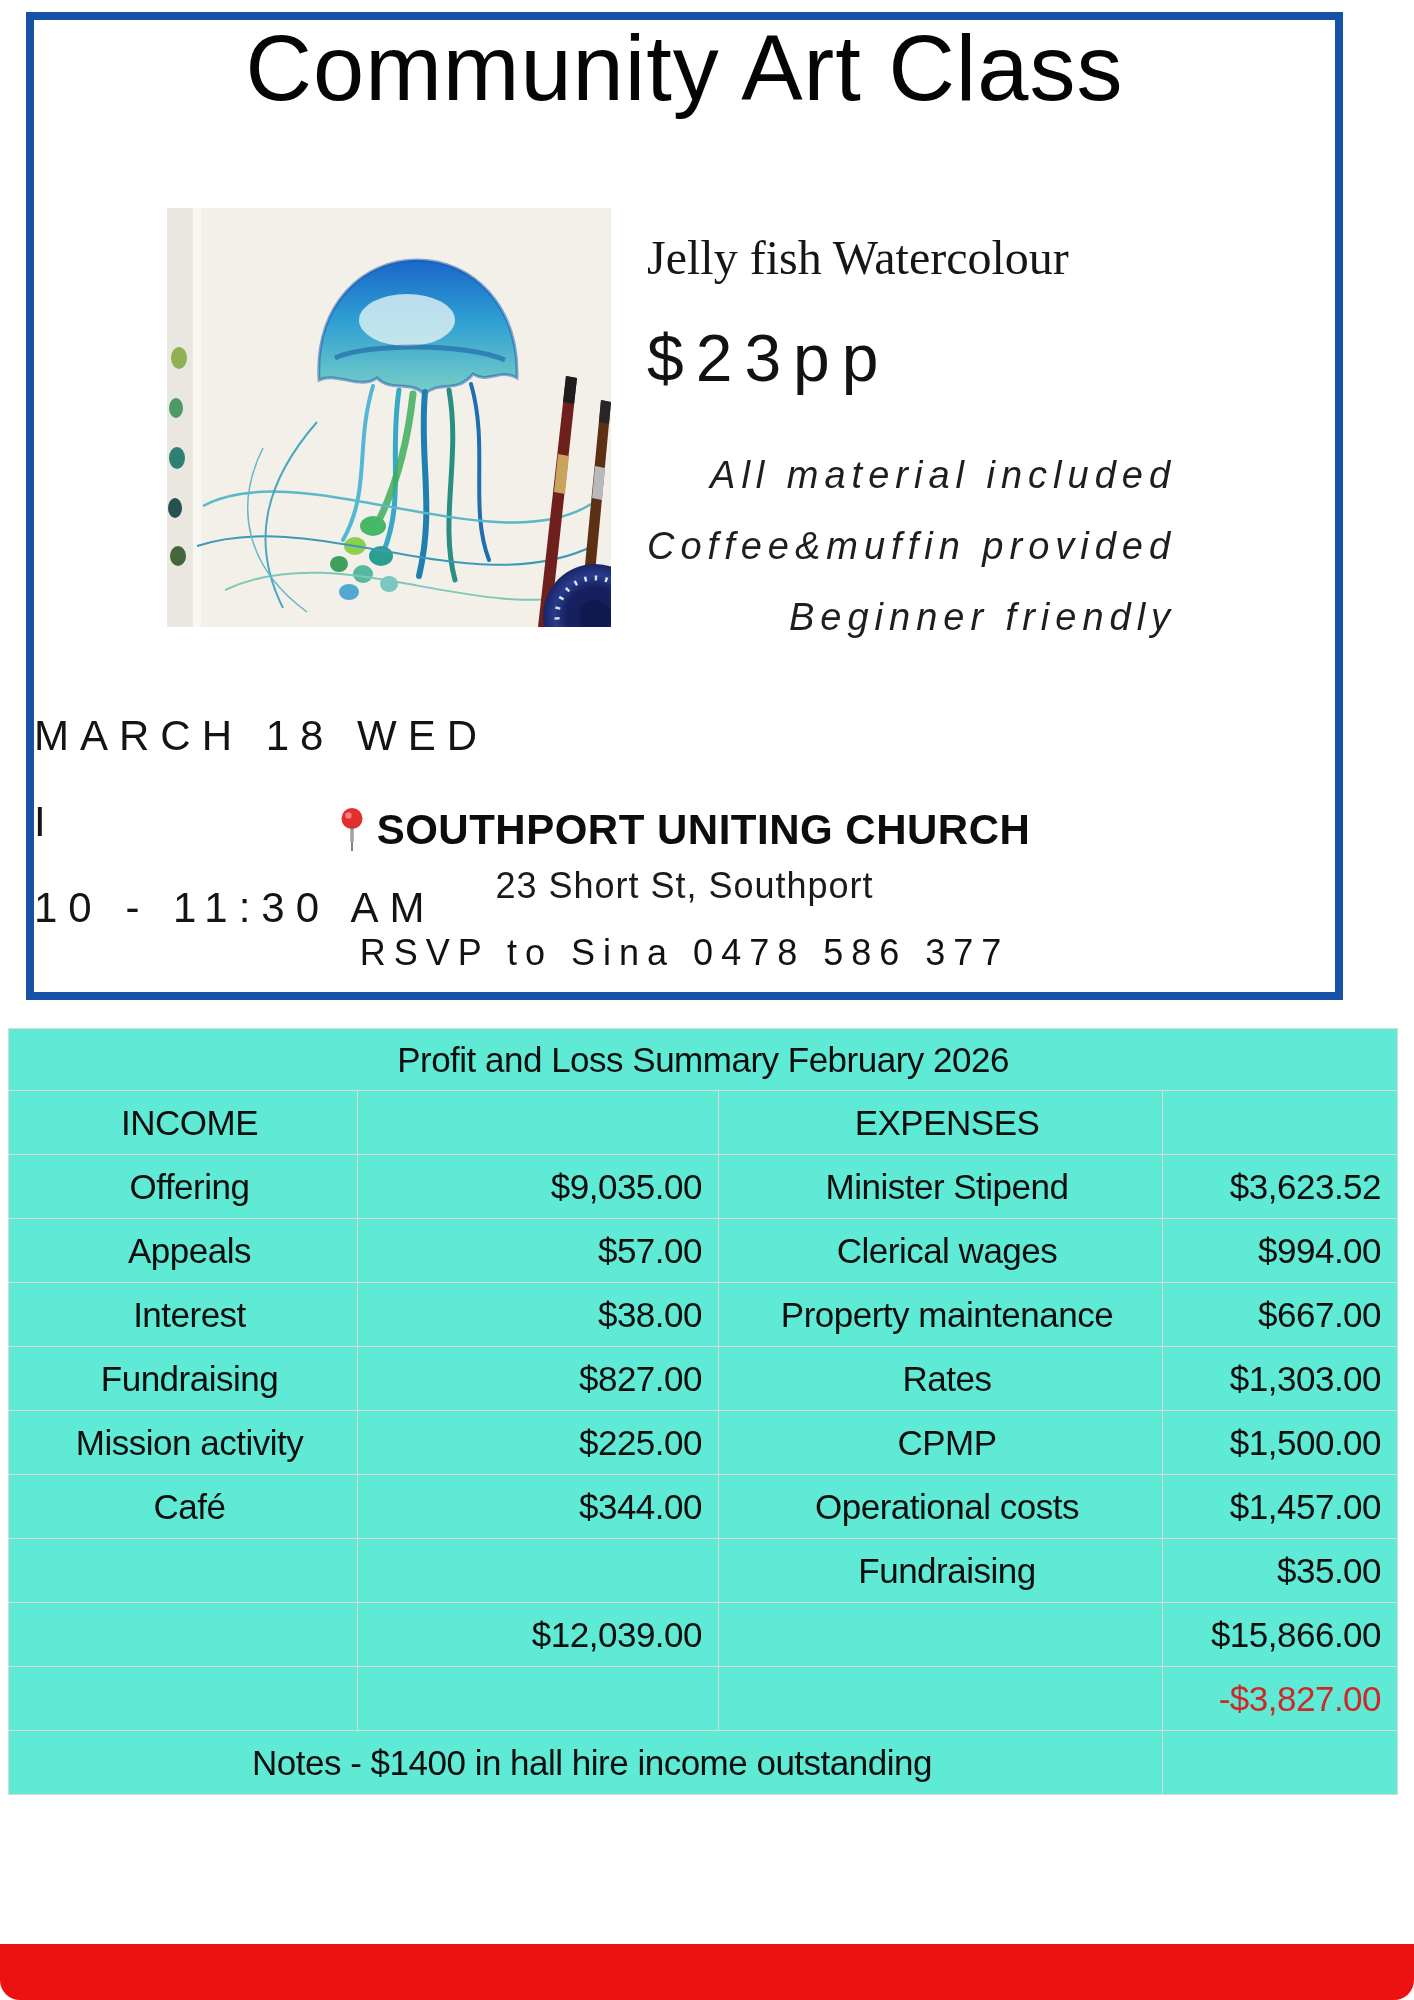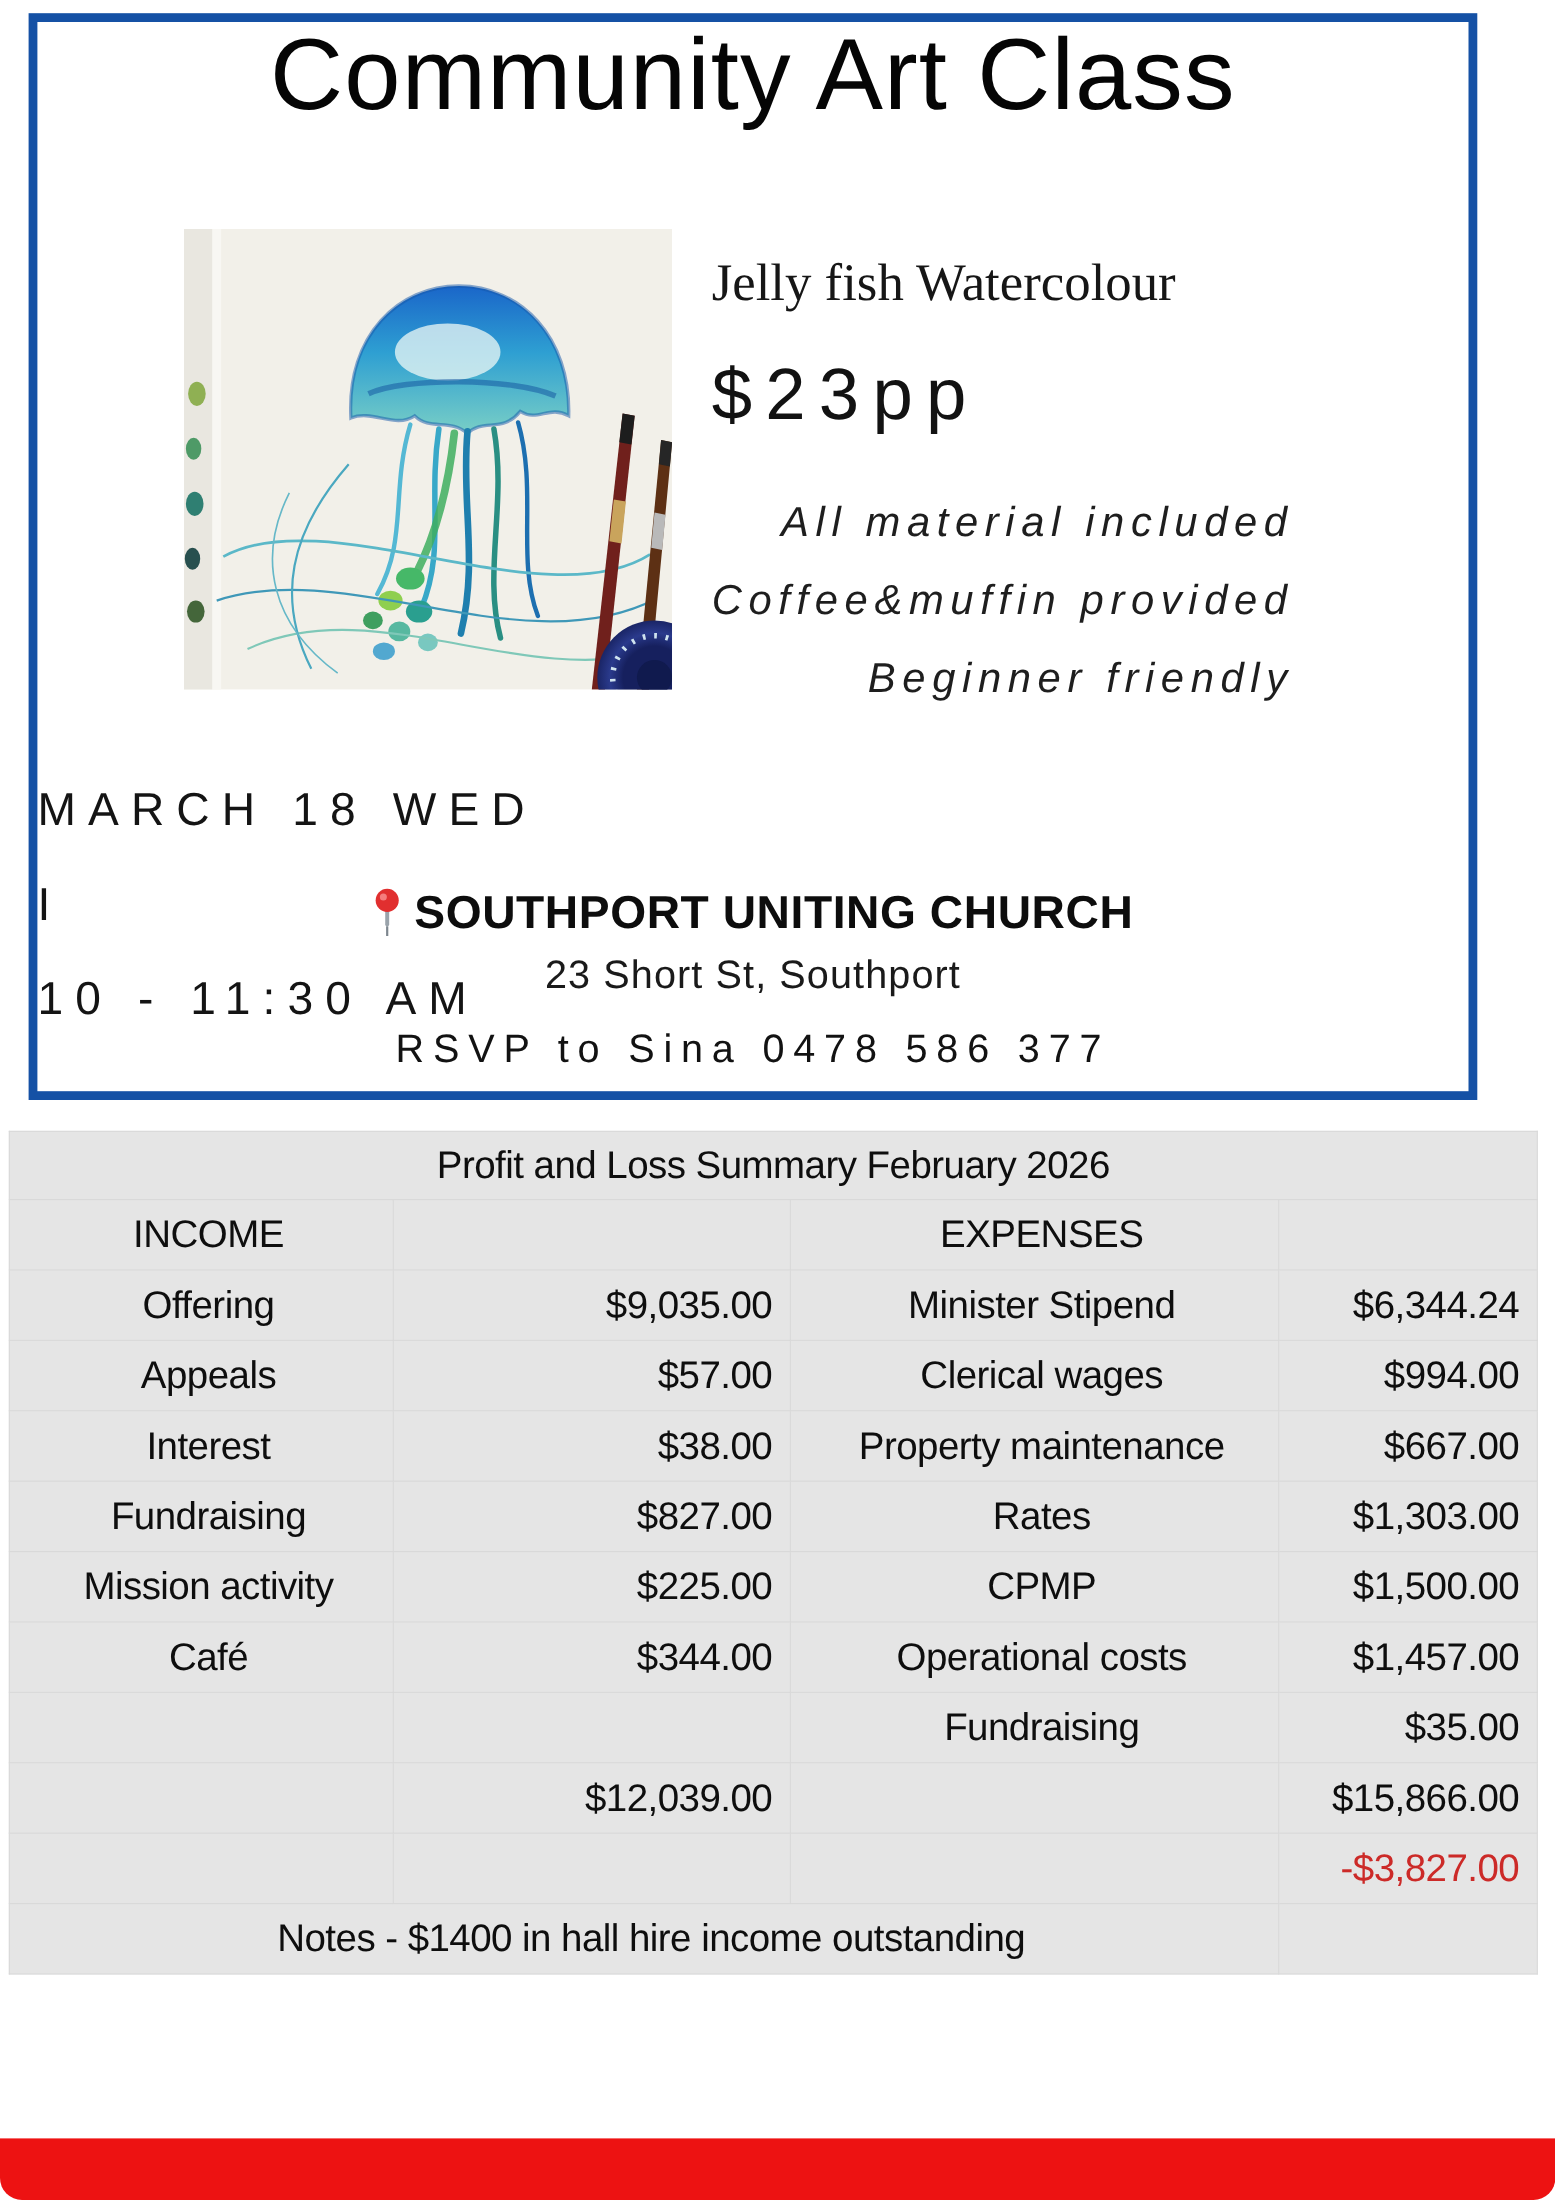--- a/index.html
+++ b/index.html
@@ -23,21 +23,21 @@
               align-items:center;gap:12px;}
   .venue-name{font-size:42px;font-weight:700;letter-spacing:0.5px;color:#0d0d0d;white-space:nowrap;}
   .pin{display:inline-block;width:26px;height:46px;flex:0 0 auto;}
   .venue-address{position:absolute;left:0;top:845px;width:100%;text-align:center;
                  font-size:36px;color:#1a1a1a;letter-spacing:1px;}
   .rsvp-line{position:absolute;left:0;top:912px;width:100%;text-align:center;
              font-size:36px;letter-spacing:8px;color:#121212;white-space:nowrap;}
 
   
   table.pnl{position:absolute;left:8px;top:1028px;width:1389px;border-collapse:collapse;
-            table-layout:fixed;background:#e5e5e5;font-size:35px;letter-spacing:-0.5px;color:#0e0e0e;}
+            table-layout:fixed;background:#5eead4;font-size:35px;letter-spacing:-0.5px;color:#0e0e0e;}
   table.pnl td{border:1px solid #d9d9d9;height:64px;box-sizing:border-box;vertical-align:middle;
                overflow:hidden;white-space:nowrap;}
   table.pnl tr.title-row td{height:62px;text-align:center;}
   td.lbl{text-align:center;padding-left:14px;}
   td.val{text-align:right;padding-right:16px;}
   td.net-val{color:#cc2a28;}
 
   
   .red-bar{position:absolute;left:0;top:1944px;width:1414px;height:56px;background:#ed1212;}
 </style>
@@ -149,21 +149,21 @@
     <tr>
       <td class="lbl">INCOME</td>
       <td class="val"></td>
       <td class="lbl">EXPENSES</td>
       <td class="val"></td>
     </tr>
     <tr>
       <td class="lbl">Offering</td>
       <td class="val">$9,035.00</td>
       <td class="lbl">Minister Stipend</td>
-      <td class="val">$6,344.24</td>
+      <td class="val">$3,623.52</td>
     </tr>
     <tr>
       <td class="lbl">Appeals</td>
       <td class="val">$57.00</td>
       <td class="lbl">Clerical wages</td>
       <td class="val">$994.00</td>
     </tr>
     <tr>
       <td class="lbl">Interest</td>
       <td class="val">$38.00</td>

